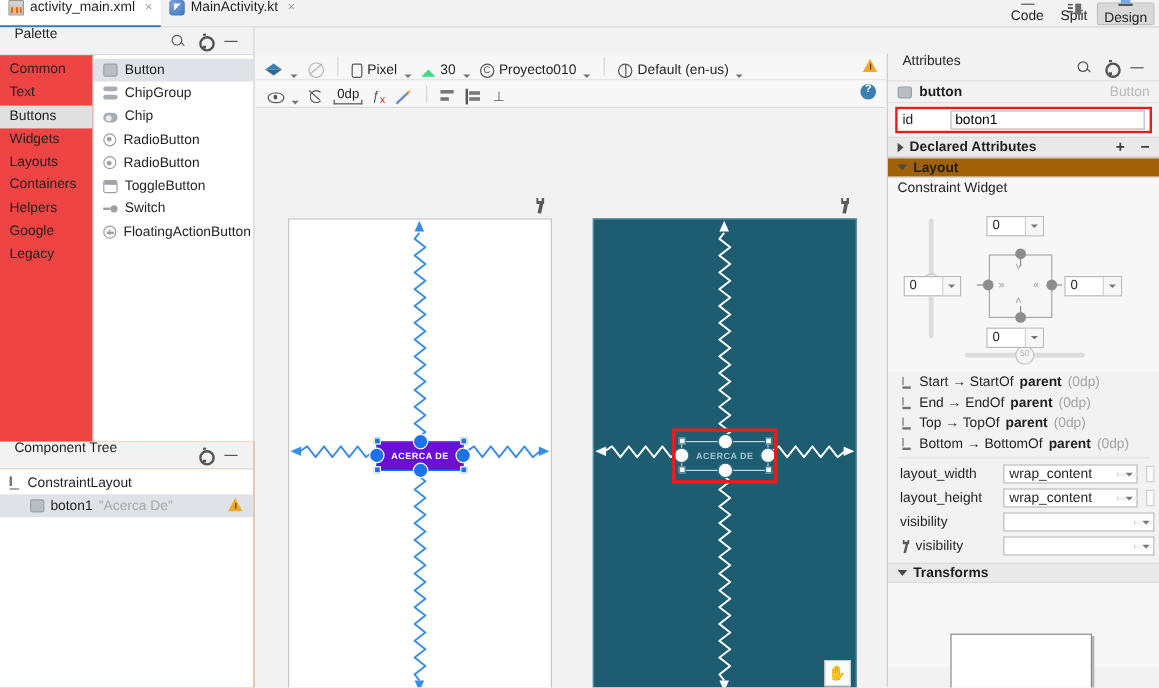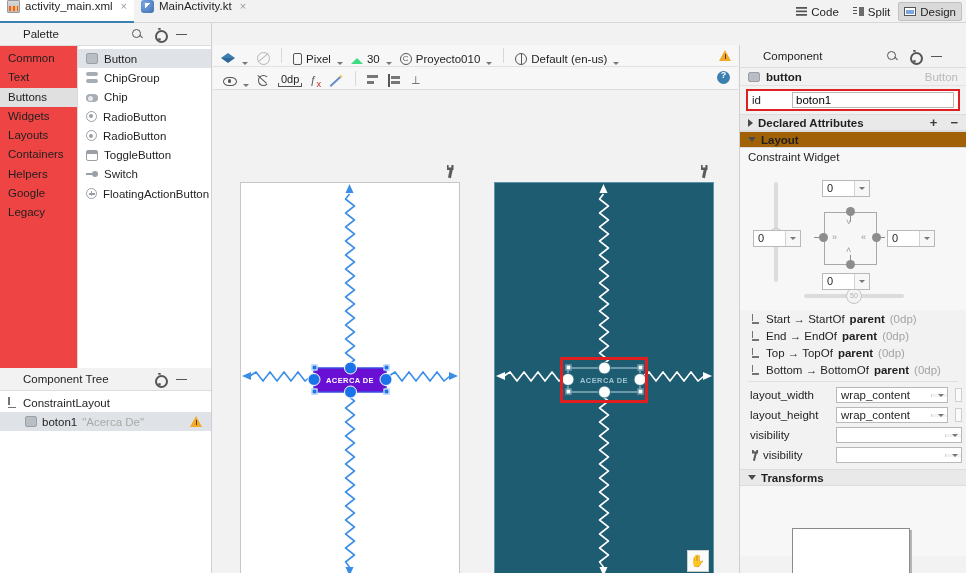--- a/index.html
+++ b/index.html
@@ -42,39 +42,39 @@
   }
 
   
   .modeswitch {
     position: absolute; right: 4px; top: 2px; height: 19px;
     display: flex; align-items: center; gap: 2px;
   }
   .modebtn {
     display:flex; align-items:center; gap:4px;
     height: 19px; padding: 0 5px; font-size: 11.5px; color:#1f1f1f;
-    border: 1px solid transparent; border-radius: 2px;
+    border: 1px solid transparent; border-radius: 2px; flex-direction: column;
   }
   .modebtn.selected { background:#d9d9d9; border-color:#c0c0c0; }
   .ico-lines { width:11px; height:9px; display:inline-block;
     background: linear-gradient(#555 0 1.5px, transparent 1.5px 3.5px) 0 0/100% 3.5px repeat; }
   .ico-split { width:11px; height:9px; display:inline-block; position:relative; }
   .ico-split::before{content:"";position:absolute;left:0;top:0;width:4px;height:9px;
     background: linear-gradient(#555 0 1.2px, transparent 1.2px 3px) 0 0/100% 3px repeat;}
   .ico-split::after{content:"";position:absolute;right:0;top:0;width:5px;height:9px;background:#6b6b6b;}
   .ico-design { width:12px; height:9px; display:inline-block; border:1px solid #555; position:relative; background:#fff;}
   .ico-design::after{content:"";position:absolute;left:1px;bottom:1px;width:8px;height:4px;background:#7aa7e0;}
 
   
   .palette-panel {
     position:absolute; left:0; top:23px; width:212px; height:348px;
     background:#f2f2f2; border-right:1px solid #d0d0d0; border-bottom:1px solid #d0d0d0;
   }
   .panel-head {
-    height:23px; display:flex; align-items:center; padding:0 23px;
+    height:23px; display:flex; padding:0 12px;
     font-size:11.5px; color:#1f1f1f; border-bottom:1px solid #dcdcdc; background:#f2f2f2;
   }
   .panel-head .title { flex:1 1 auto; }
   .hicons { display:flex; align-items:center; gap:9px; }
   .hicon { width:13px; height:13px; position:relative; display:inline-block; }
   .ic-search::before{content:"";position:absolute;left:1px;top:1px;width:7px;height:7px;border:1.3px solid #555;border-radius:50%;}
   .ic-search::after{content:"";position:absolute;left:8px;top:8px;width:4px;height:1.4px;background:#555;transform:rotate(45deg);}
   .ic-gear::before{content:"";position:absolute;left:2px;top:2px;width:9px;height:9px;border:2px solid #555;border-radius:50%;}
   .ic-gear::after{content:"";position:absolute;left:5.2px;top:0px;width:2.5px;height:13px;background:#555;
      box-shadow: -0.5px 0 0 0 transparent; clip-path: polygon(0 0,100% 0,100% 18%,0 18%,0 82%,100% 82%,100% 100%,0 100%);}
@@ -595,21 +595,21 @@
           <span class="hcirc bp r"></span>
         </div>
         <div class="redbox"></div>
         <div class="pan-btn">✋</div>
       </div>
     </div>
   </div>
 
   <div class="attr-panel">
     <div class="panel-head">
-      <span class="title">Component</span>
+      <span class="title">Attributes</span>
       <span class="hicons">
         <span class="hicon ic-search"></span>
         <span class="hicon ic-gear"></span>
         <span class="hicon ic-min"></span>
       </span>
     </div>
 
     <div class="attr-sub">
       <span class="wico-sq"></span>
       <b>button</b>

